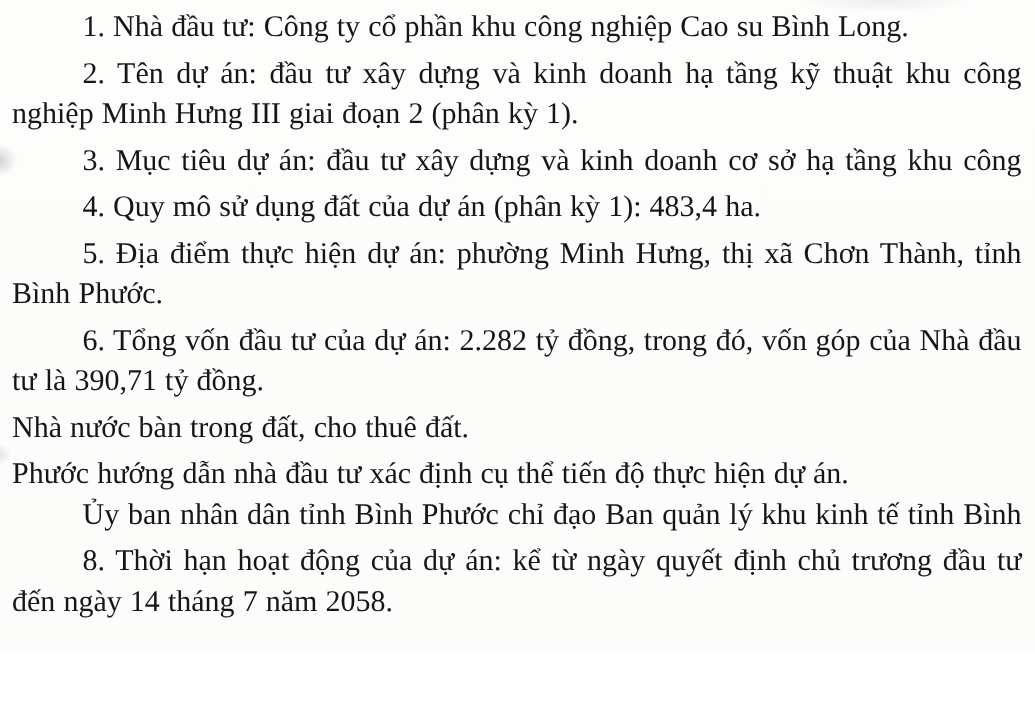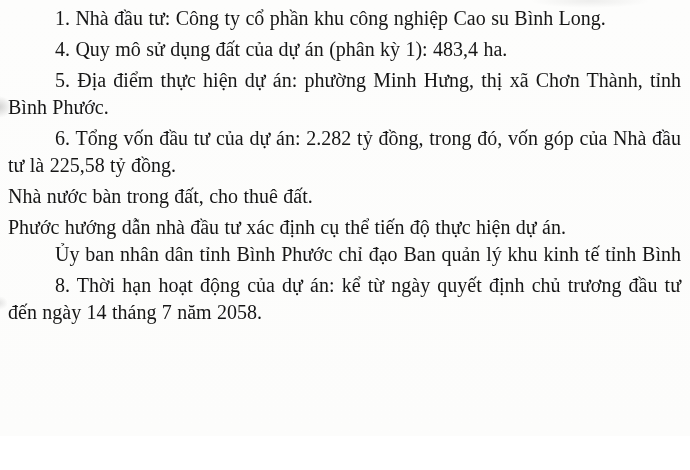--- a/index.html
+++ b/index.html
@@ -64,36 +64,41 @@
 <div class="page">
 
   <div class="smudge s1"></div>
   <div class="smudge s2"></div>
   <div class="smudge s3"></div>
 
   <p class="para p-first">
     <span class="line first last">1. Nhà đầu tư: Công ty cổ phần khu công nghiệp Cao su Bình Long.</span>
   </p>
 
+  <p class="para">
+    <span class="line first">2. Tên dự án: đầu tư xây dựng và kinh doanh hạ tầng kỹ thuật khu công</span>
+    <span class="line last">nghiệp Minh Hưng III giai đoạn 2 (phân kỳ 1).</span>
+  </p>
 
   <p class="para">
+    <span class="line first">3. Mục tiêu dự án: đầu tư xây dựng và kinh doanh cơ sở hạ tầng khu công</span>
   </p>
 
   <p class="para">
     <span class="line first last">4. Quy mô sử dụng đất của dự án (phân kỳ 1): 483,4 ha.</span>
   </p>
 
   <p class="para">
     <span class="line first">5. Địa điểm thực hiện dự án: phường Minh Hưng, thị xã Chơn Thành, tỉnh</span>
     <span class="line last">Bình Phước.</span>
   </p>
 
   <p class="para">
     <span class="line first">6. Tổng vốn đầu tư của dự án: 2.282 tỷ đồng, trong đó, vốn góp của Nhà đầu</span>
-    <span class="line last">tư là 225,58 tỷ đồng.</span>
+    <span class="line last">tư là 390,71 tỷ đồng.</span>
   </p>
 
   <p class="para">
     <span class="line last">Nhà nước bàn trong đất, cho thuê đất.</span>
   </p>
 
   <p class="para">
     <span class="line last">Phước hướng dẫn nhà đầu tư xác định cụ thể tiến độ thực hiện dự án.</span>
     <span class="line first">Ủy ban nhân dân tỉnh Bình Phước chỉ đạo Ban quản lý khu kinh tế tỉnh Bình</span>
   </p>

